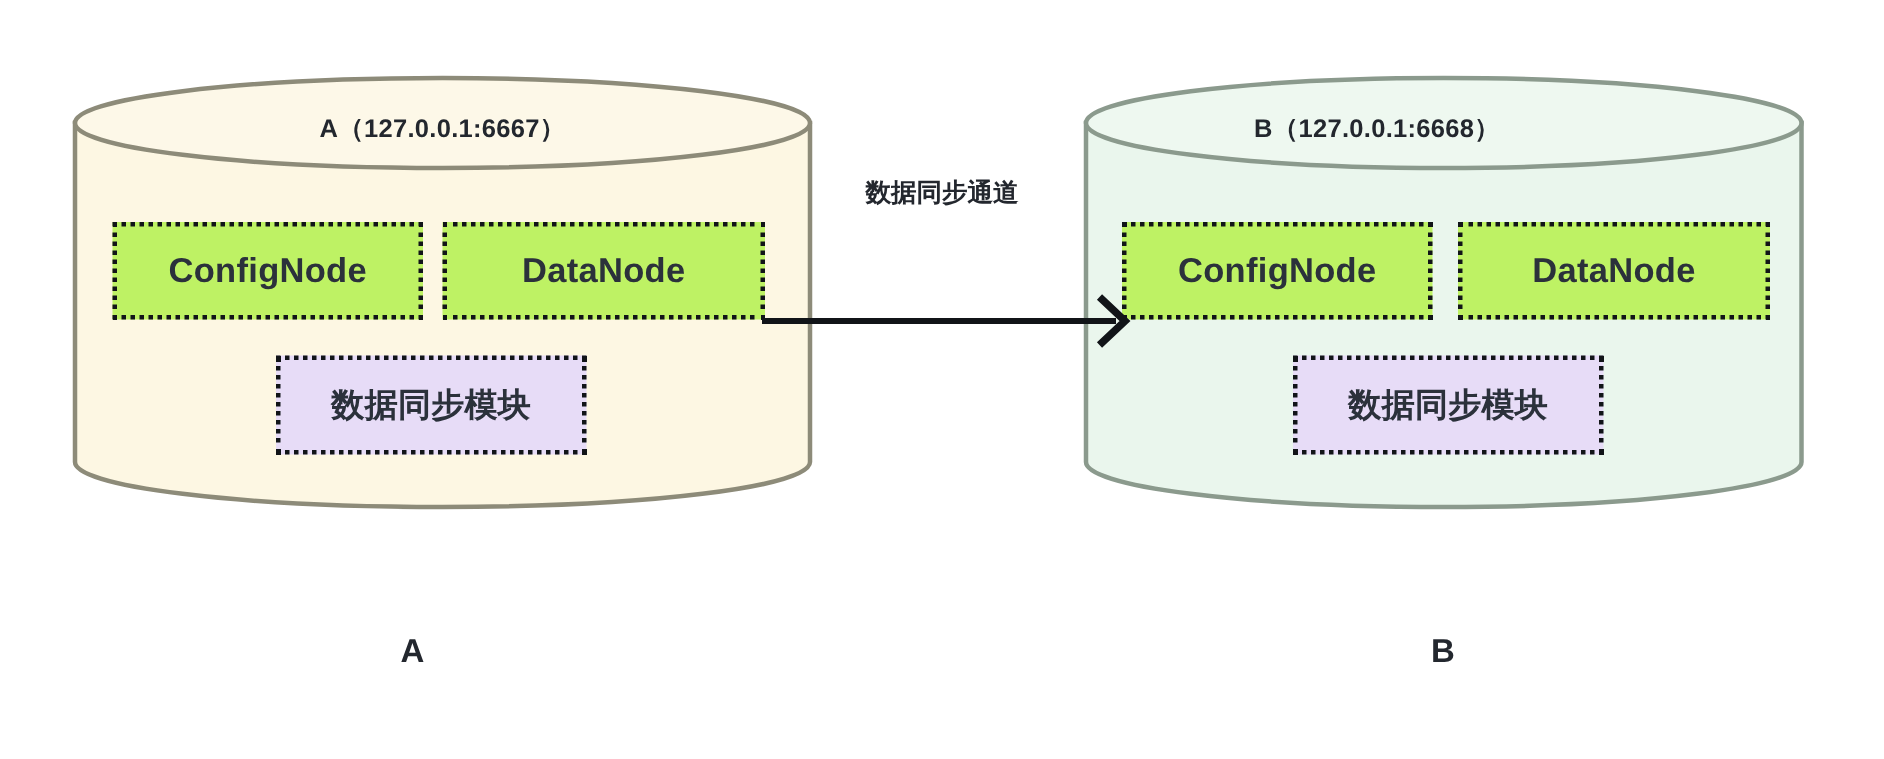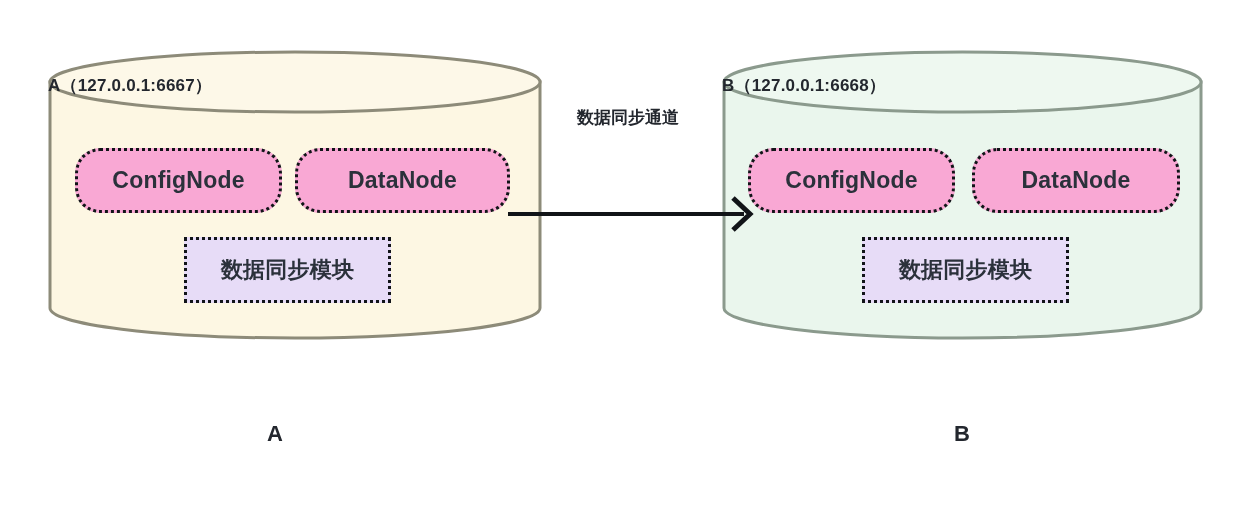--- a/index.html
+++ b/index.html
@@ -29,20 +29,21 @@
     position: absolute;
     left: 0;
     top: 0;
     overflow: visible;
   }
 
   .cyl-title {
     position: absolute;
     left: 0;
     right: 0;
+    text-align: center;
     font-size: 17px;
     font-weight: 600;
     letter-spacing: 0.2px;
     color: #23272e;
     white-space: nowrap;
   }
 
   
   .node-box {
     position: absolute;
@@ -53,22 +54,21 @@
     box-sizing: border-box;
   }
   .node-box .node-label {
     font-size: 23px;
     font-weight: 700;
     color: #2b313b;
     letter-spacing: 0.2px;
     white-space: nowrap;
   }
   .node-grey {
-    background: #f9a8d4;
-    border-radius: 25px;
+    background: #bef264;
   }
   .node-purple {
     background: #e7dcf7;
     text-align: right;
   }
   .node-purple .node-label {
     font-size: 22px;
     font-weight: 700;
     color: #2b313b;
   }
@@ -143,19 +143,19 @@
     <div class="node-box node-purple" style="left:140px; top:185px; width:207px; height:66px;">
       <span class="node-label">数据同步模块</span>
     </div>
   </div>
 
   <svg class="arrow-svg" style="left:500px; top:195px;" width="260" height="40" viewBox="0 0 260 40">
     <line x1="8" y1="19" x2="244" y2="19" stroke="#111418" stroke-width="4" stroke-linecap="butt"></line>
     <polyline points="233,3 250,19 233,35" fill="none" stroke="#111418" stroke-width="5" stroke-linecap="butt" stroke-linejoin="miter"></polyline>
   </svg>
 
-  <div class="arrow-label" style="left:528px; top:106px; width:200px;">数据同步通道</div>
+  <div class="arrow-label" style="left:528px; top:117px; width:200px;">数据同步通道</div>
 
   <div class="caption" style="left:195px; top:421px; width:160px;">A</div>
 
   <div class="caption" style="left:882px; top:421px; width:160px;">B</div>
 
 </div>
 
 </body></html>

